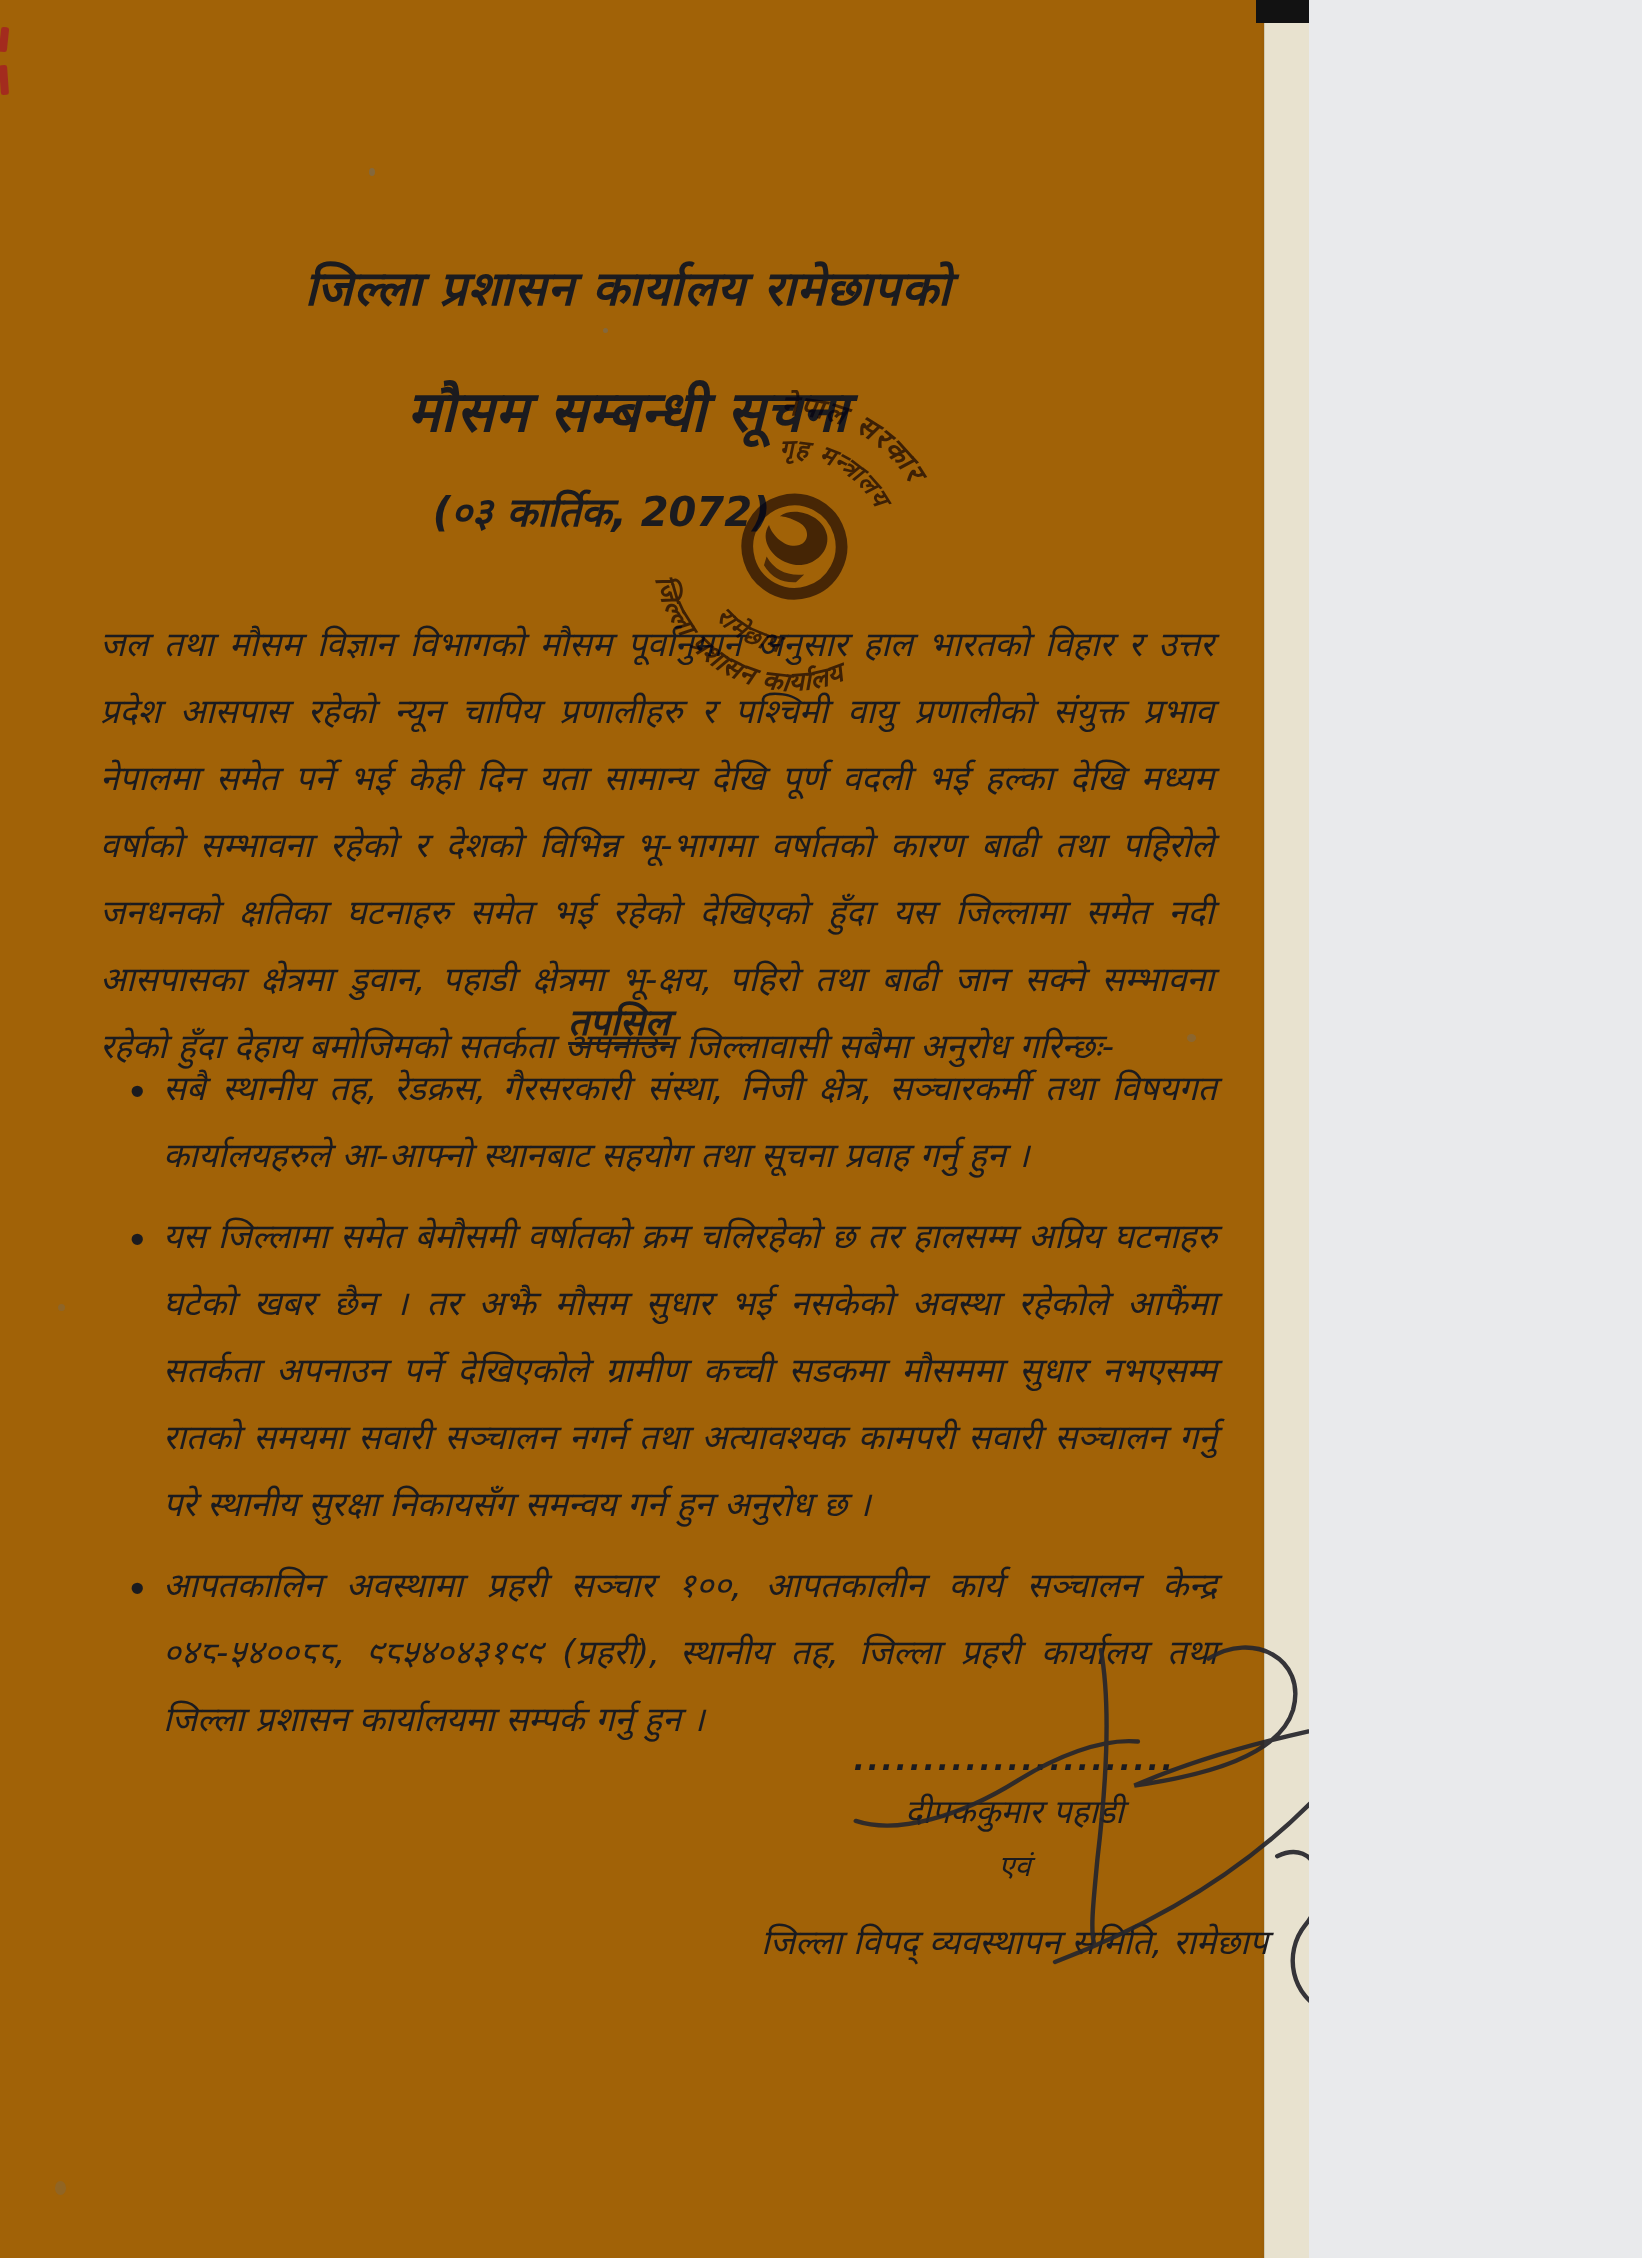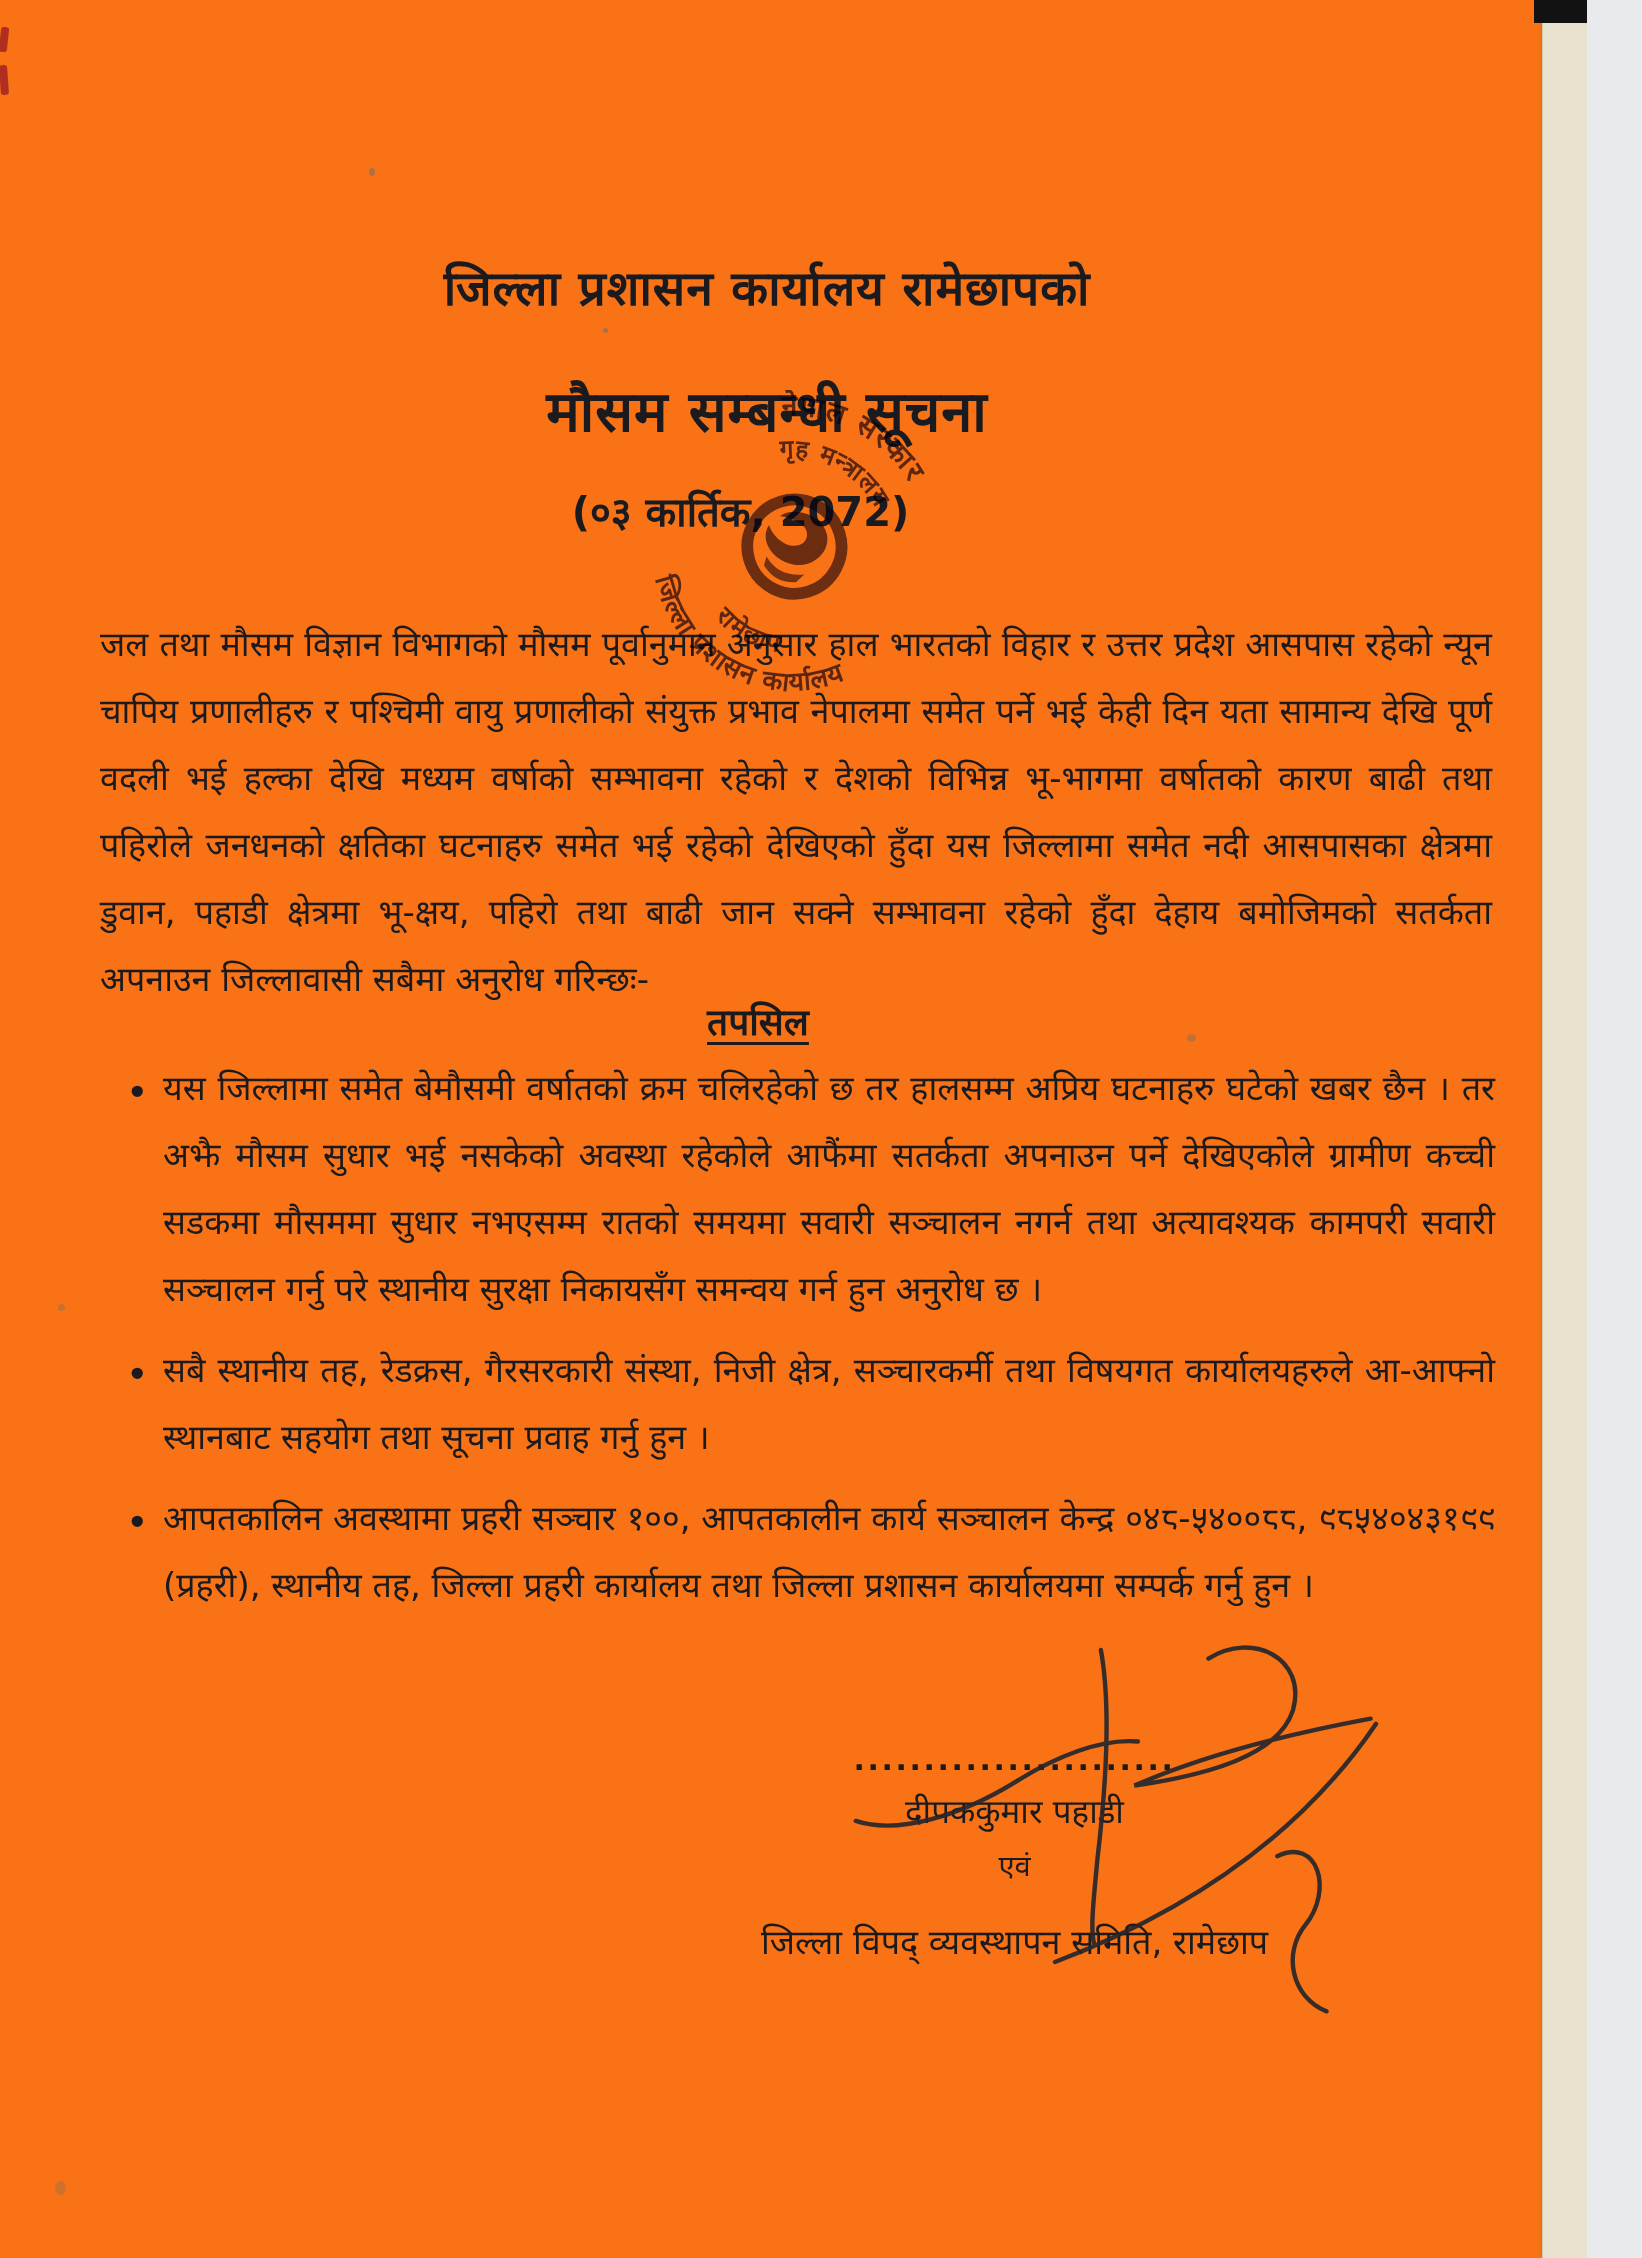--- a/index.html
+++ b/index.html
@@ -2,26 +2,27 @@
 <html lang="ne" style="font-size:14px"><head>
 <meta charset="utf-8">
 <style>
   html, body {
     margin: 0;
     padding: 0;
     background: #e9eaec;
   }
   #page {
     position: relative;
-    width: 1587px;
+    width: 1309px;
     height: 2258px;
-    background: #f97316;
+    background: #a16207;
     overflow: hidden;
     font-family: "DejaVu Sans", "Liberation Sans", sans-serif;
     color: #1b1b1f;
+    font-style: italic;
   }
   
   .edge-strip {
     position: absolute;
     top: 0; right: 0; bottom: 0;
     width: 44px;
     background: #e8e2cf;
     border-left: 1.8px solid #cfc8b0;
   }
   .edge-strip-shadow {
@@ -224,22 +225,22 @@
         <textPath href="#arcBotInner" startOffset="50%" text-anchor="middle">रामेछाप</textPath>
       </text>
     </g>
   </svg>
 
   <div class="intro">जल तथा मौसम विज्ञान विभागको मौसम पूर्वानुमान अनुसार हाल भारतको विहार र उत्तर प्रदेश आसपास रहेको न्यून चापिय प्रणालीहरु र पश्चिमी वायु प्रणालीको संयुक्त प्रभाव नेपालमा समेत पर्ने भई केही दिन यता सामान्य देखि पूर्ण वदली भई हल्का देखि मध्यम वर्षाको सम्भावना रहेको र देशको विभिन्न भू-भागमा वर्षातको कारण बाढी तथा पहिरोले जनधनको क्षतिका घटनाहरु समेत भई रहेको देखिएको हुँदा यस जिल्लामा समेत नदी आसपासका क्षेत्रमा डुवान, पहाडी क्षेत्रमा भू-क्षय, पहिरो तथा बाढी जान सक्ने सम्भावना रहेको हुँदा देहाय बमोजिमको सतर्कता अपनाउन जिल्लावासी सबैमा अनुरोध गरिन्छः-</div>
 
   <div class="section-heading">तपसिल</div>
 
   <ul class="bullets">
+    <li>सबै स्थानीय तह, रेडक्रस, गैरसरकारी संस्था, निजी क्षेत्र, सञ्चारकर्मी तथा विषयगत कार्यालयहरुले आ-आफ्नो स्थानबाट सहयोग तथा सूचना प्रवाह गर्नु हुन ।</li>
     <li>यस जिल्लामा समेत बेमौसमी वर्षातको क्रम चलिरहेको छ तर हालसम्म अप्रिय घटनाहरु घटेको खबर छैन । तर अझै मौसम सुधार भई नसकेको अवस्था रहेकोले आफैंमा सतर्कता अपनाउन पर्ने देखिएकोले ग्रामीण कच्ची सडकमा मौसममा सुधार नभएसम्म रातको समयमा सवारी सञ्चालन नगर्न तथा अत्यावश्यक कामपरी सवारी सञ्चालन गर्नु परे स्थानीय सुरक्षा निकायसँग समन्वय गर्न हुन अनुरोध छ ।</li>
-    <li>सबै स्थानीय तह, रेडक्रस, गैरसरकारी संस्था, निजी क्षेत्र, सञ्चारकर्मी तथा विषयगत कार्यालयहरुले आ-आफ्नो स्थानबाट सहयोग तथा सूचना प्रवाह गर्नु हुन ।</li>
     <li>आपतकालिन अवस्थामा प्रहरी सञ्चार १००, आपतकालीन कार्य सञ्चालन केन्द्र ०४८-५४००८८, ९८५४०४३१९९ (प्रहरी), स्थानीय तह, जिल्ला प्रहरी कार्यालय तथा जिल्ला प्रशासन कार्यालयमा सम्पर्क गर्नु हुन ।</li>
   </ul>
 
   <svg class="signature-svg" viewBox="0 0 640 490" aria-hidden="true">
     <g fill="none" stroke="#26262c" stroke-width="5" stroke-linecap="round" opacity="0.92">
       <path d="M 22,212 C 70,228 142,206 206,166 C 248,140 300,118 342,122"></path>
       <path d="M 300,18 C 312,84 306,172 296,256 C 292,300 288,332 292,350"></path>
       <path d="M 422,28 C 472,-4 534,28 518,86 C 502,138 420,160 338,172 C 420,136 520,112 606,96"></path>
       <path d="M 612,102 C 544,202 432,302 248,372"></path>
       <path d="M 500,252 C 546,230 564,290 532,330 C 506,362 516,412 556,428"></path>

